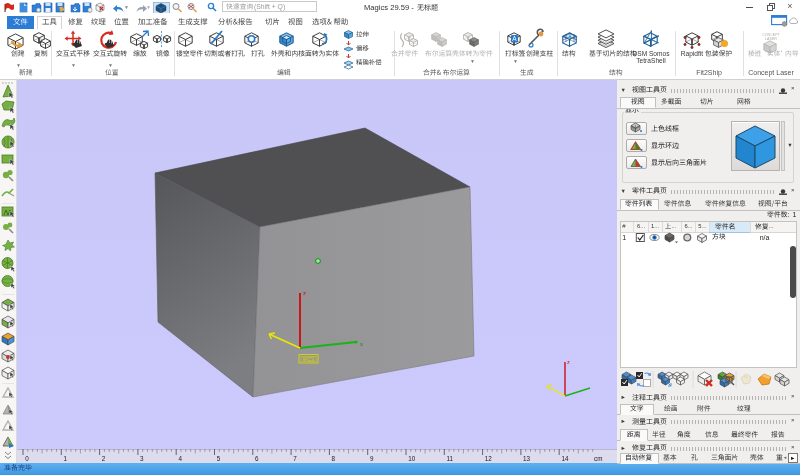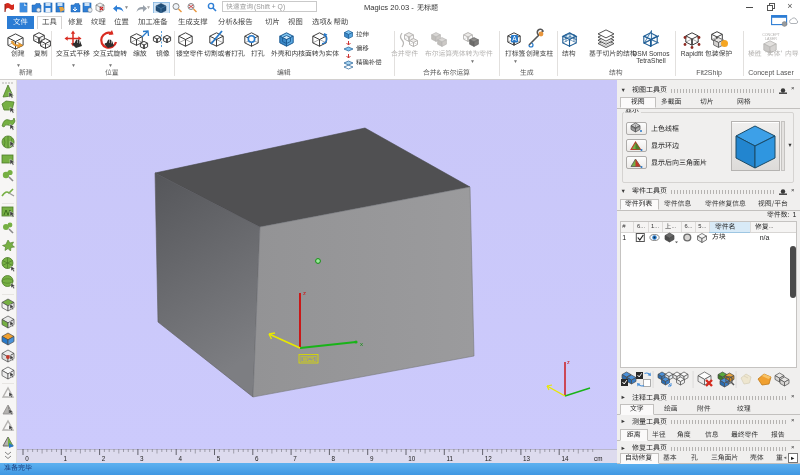--- a/index.html
+++ b/index.html
@@ -154,21 +154,21 @@
       <path id="c142" d="M248 635H753V564H248ZM248 755H753V685H248ZM176 808V511H828V808ZM396 392V325H214V392ZM47 43 54 -24 396 17V-80H468V26L522 33V94L468 88V392H949V455H49V392H145V52ZM507 330V268H567L547 262C577 189 618 124 671 70C616 29 554 -2 491 -22C504 -35 522 -61 529 -77C596 -53 662 -19 720 26C776 -20 843 -55 919 -77C929 -59 948 -32 964 -18C891 0 826 31 771 71C837 135 889 215 920 314L877 333L863 330ZM613 268H832C806 209 767 157 721 113C675 157 639 209 613 268ZM396 269V198H214V269ZM396 142V80L214 59V142Z"></path>
       <path id="c143" d="M35 53 48 -20C145 0 275 26 399 53L393 119C262 94 126 67 35 53ZM565 264C637 236 727 187 774 151L819 204C771 239 682 285 609 313ZM454 79C591 42 757 -26 847 -79L891 -19C799 31 633 98 499 133ZM583 840C546 751 475 641 372 558L390 588L327 626C308 589 286 552 263 517L134 505C194 592 253 703 299 812L227 841C185 721 112 591 89 558C68 524 50 500 31 496C40 477 52 440 56 424C71 431 95 437 219 451C175 387 135 337 117 318C85 281 61 257 39 253C48 234 59 199 63 184C85 196 119 203 379 244C377 259 376 288 376 308L165 278C237 359 308 456 370 555C387 545 411 522 423 506C462 538 496 573 526 609C556 561 592 515 632 473C556 411 469 363 380 331C396 317 419 287 428 269C516 305 604 357 682 423C756 357 840 303 927 268C938 287 960 316 977 331C891 361 807 410 735 471C803 539 861 619 900 711L853 739L840 736H614C632 767 648 797 661 827ZM572 669H799C769 614 729 563 683 518C637 563 598 613 569 664Z"></path>
       <path id="c144" d="M239 411H774V264H239ZM239 482V631H774V482ZM239 194H774V46H239ZM455 842C447 802 431 747 416 703H163V-81H239V-25H774V-76H853V703H492C509 741 526 787 542 830Z"></path>
       <path id="c145" d="M89 758V691H476V758ZM653 823C653 752 653 680 650 609H507V537H647C635 309 595 100 458 -25C478 -36 504 -61 517 -79C664 61 707 289 721 537H870C859 182 846 49 819 19C809 7 798 4 780 4C759 4 706 4 650 10C663 -12 671 -43 673 -64C726 -68 781 -68 812 -65C844 -62 864 -53 884 -27C919 17 931 159 945 571C945 582 945 609 945 609H724C726 680 727 752 727 823ZM89 44 90 45V43C113 57 149 68 427 131L446 64L512 86C493 156 448 275 410 365L348 348C368 301 388 246 406 194L168 144C207 234 245 346 270 451H494V520H54V451H193C167 334 125 216 111 183C94 145 81 118 65 113C74 95 85 59 89 44Z"></path>
       <path id="c146" d="M460 839V629H65V553H367C294 383 170 221 37 140C55 125 80 98 92 79C237 178 366 357 444 553H460V183H226V107H460V-80H539V107H772V183H539V553H553C629 357 758 177 906 81C920 102 946 131 965 146C826 226 700 384 628 553H937V629H539V839Z"></path>
       <path id="c147" d="M159 540V229H459V160H127V100H459V13H52V-48H949V13H534V100H886V160H534V229H848V540H534V601H944V663H534V740C651 749 761 761 847 776L807 834C649 806 366 787 133 781C140 766 148 739 149 722C247 724 354 728 459 734V663H58V601H459V540ZM232 360H459V284H232ZM534 360H772V284H534ZM232 486H459V411H232ZM534 486H772V411H534Z"></path>
     </defs>
   </svg>
 <div id="page">
 <div style="position:absolute;left:0;top:0;width:800px;height:15px;background:#fff"></div>
-<div style="position:absolute;left:364px;top:2.5px;width:110px;height:11px;font:7.6px 'Liberation Sans',sans-serif;color:#333">Magics 20.03 - </div>
+<div style="position:absolute;left:364px;top:2.5px;width:110px;height:11px;font:7.6px 'Liberation Sans',sans-serif;color:#333">Magics 29.59 - </div>
 <svg style="position:absolute;left:417.0px;top:3.5px;overflow:visible" width="21.0" height="8.8">
       <g fill="#333" transform="translate(0,6.02) scale(0.00700,-0.00700)">
         <use href="#c0" x="0"></use>
         <use href="#c1" x="1000"></use>
         <use href="#c2" x="2000"></use>
       </g>
     </svg>
 <div style="position:absolute;left:746px;top:6.5px;width:7px;height:1.6px;background:#4a4a4a"></div>
 <svg style="position:absolute;left:767px;top:3px" width="8" height="8">
       <rect x="2.5" y="0.5" width="5" height="5" fill="none" stroke="#555"></rect>

